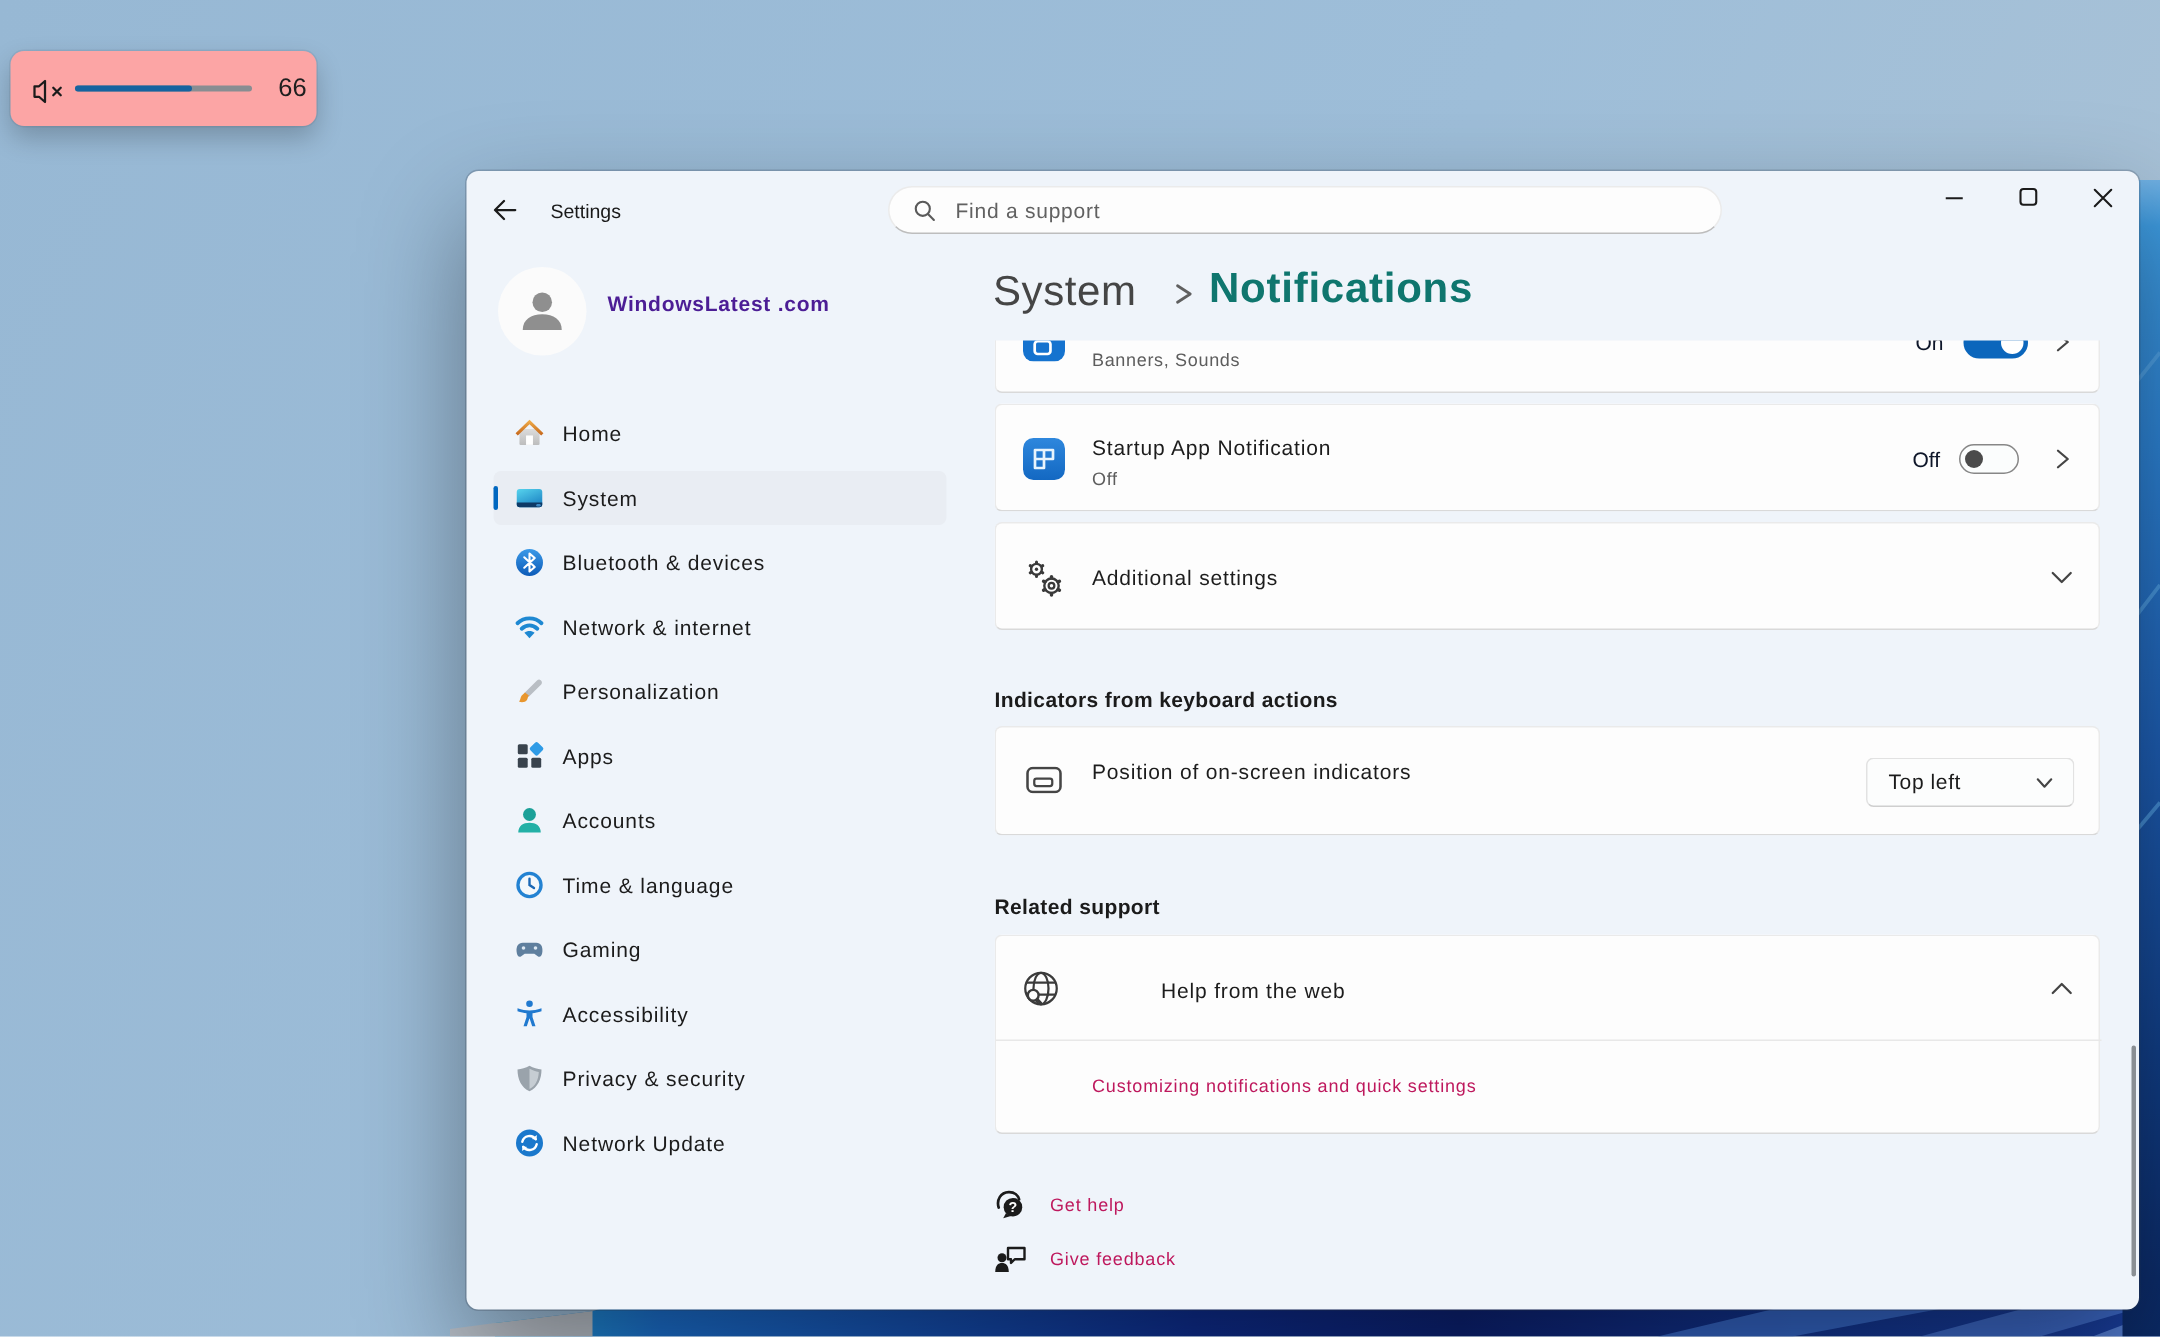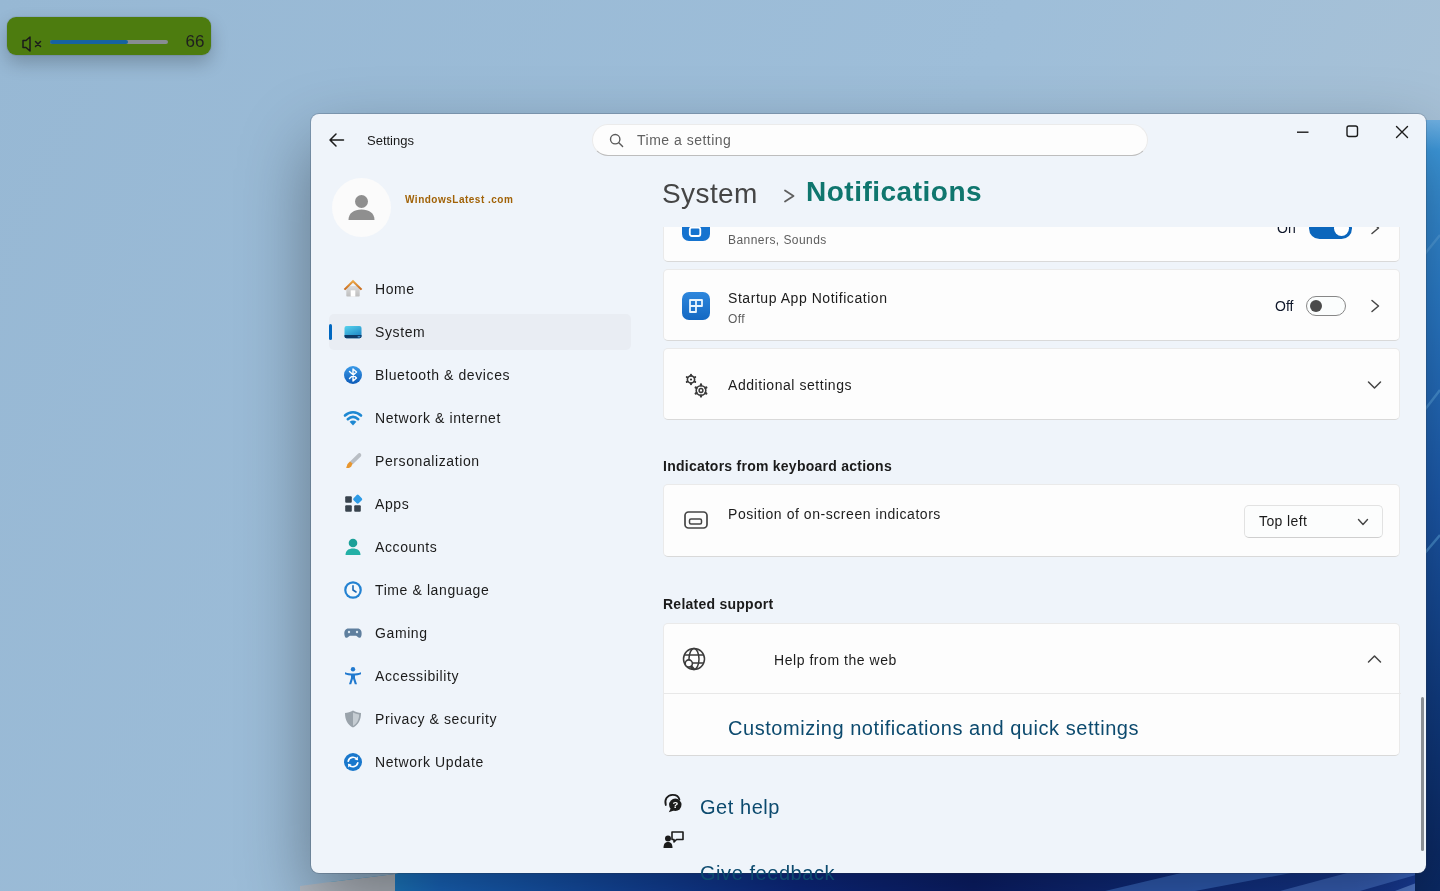--- a/index.html
+++ b/index.html
@@ -5,21 +5,21 @@
   * { margin:0; padding:0; box-sizing:border-box; }
   html,body { width:1440px; height:891px; overflow:hidden; }
   body { font-family:"Liberation Sans", sans-serif; position:relative;
          background:linear-gradient(115deg,#97b8d4 0%,#9ebed9 55%,#adc3d5 100%); }
   .abs { position:absolute; }
 
   
   #wall { left:0; top:0; width:1440px; height:891px; }
 
   
-  #osd { left:7px; top:17px; width:204px; height:38px; background:#4d7c0f;
+  #osd { left:7px; top:34px; width:204px; height:50px; background:#fca5a5;
          border-radius:9px; box-shadow:0 8px 18px rgba(0,0,0,.22), 0 0 0 1px rgba(0,0,0,.06); }
   #osd .track { position:absolute; left:43px; top:23px; width:118px; height:4px; border-radius:2px;
                 background:#888d92; }
   #osd .fill  { position:absolute; left:0; top:0; width:78px; height:4px; border-radius:2px; background:#16639f; }
   #osd .num { position:absolute; left:172px; top:0; width:32px; height:50px; line-height:50px;
               text-align:center; font-size:17px; color:#1f1f1f; }
 
   
   #win { left:311px; top:114px; width:1115px; height:759px; background:#eff4fa;
          border-radius:8px; box-shadow:0 30px 70px rgba(0,0,0,.38), 0 0 0 1px rgba(60,70,90,.25);padding-left:32px; }
@@ -36,21 +36,21 @@
   .nav-sel { background:#e9edf3; }
   .nav-sel .bar { position:absolute; left:0; top:10px; width:3px; height:16px; border-radius:2px; background:#0067c0; }
 
   
   .card { position:absolute; left:0; width:737px; background:#fdfdfd;
           border:1px solid rgba(0,0,0,.075); border-bottom-color:rgba(0,0,0,.14); border-radius:5px; }
   .ctitle { position:absolute; left:64px; font-size:14px; color:#1c1c1c; letter-spacing:0.55px; }
   .csub   { position:absolute; left:64px; font-size:12px; color:#5d5d5d; letter-spacing:0.45px; }
   .chev   { position:absolute; color:#454545; }
   .headng { position:absolute; font-size:14px; font-weight:bold; color:#1b1b1b; letter-spacing:0.25px; }
-  .link   { color:#0c4a6e; font-size:20px; letter-spacing:0.55px;text-align:right; }
+  .link   { color:#be185d; font-size:12px; letter-spacing:0.55px;text-align:right; }
 
   .toggle-off { position:absolute; width:40px; height:20px; border-radius:10px;
                 border:1px solid #878787; background:#fbfdfd; }
   .toggle-off .knob { position:absolute; left:3px; top:3px; width:12px; height:12px; border-radius:50%; background:#4b4b4b; }
   .toggle-on  { position:absolute; width:43px; height:21px; border-radius:11px; background:#0b66bc; }
   .toggle-on .knob { position:absolute; right:3px; top:3px; width:15px; height:15px; border-radius:50%; background:#fff; }
 
   .offlab { position:absolute; font-size:14px; color:#0f172a; }
 
   #dropdown { position:absolute; left:580px; top:20px; width:139px; height:33px; background:#fcfdfd;
@@ -115,35 +115,35 @@
   <svg class="abs" style="left:17px;top:18px" width="17" height="16" viewBox="0 0 17 16">
     <path d="M8 2 L2 8 L8 14 M2.4 8 L15.5 8" stroke="#1b1b1b" stroke-width="1.5" fill="none" stroke-linecap="round" stroke-linejoin="round"></path>
   </svg>
   <div class="abs" style="left:56px;top:19px;font-size:13px;color:#191919;">Settings</div>
 
   <div id="search" class="abs">
     <svg class="abs" style="left:16px;top:8px" width="15" height="15" viewBox="0 0 15 15">
       <circle cx="6.2" cy="6.2" r="4.7" fill="none" stroke="#5a5a5a" stroke-width="1.4"></circle>
       <path d="M9.8 9.8 L13.6 13.6" stroke="#5a5a5a" stroke-width="1.4" stroke-linecap="round"></path>
     </svg>
-    <div class="ph" style="letter-spacing:.5px">Time a setting</div>
+    <div class="ph" style="letter-spacing:.5px">Find a support</div>
   </div>
 
   <svg class="abs" style="left:986px;top:10px" width="120" height="16" viewBox="0 0 120 16">
     <path d="M0 8.2 L11.5 8.2" stroke="#1b1b1b" stroke-width="1.4"></path>
     <rect x="50" y="2" width="10.5" height="10.5" rx="2" fill="none" stroke="#1b1b1b" stroke-width="1.4"></rect>
     <path d="M99.5 2.5 L110.5 13.5 M110.5 2.5 L99.5 13.5" stroke="#1b1b1b" stroke-width="1.4" stroke-linecap="round"></path>
   </svg>
 
   <div class="abs" style="left:21px;top:64px;width:59px;height:59px;border-radius:50%;background:#fbfbfb;"></div>
   <svg class="abs" style="left:33px;top:76px" width="35" height="35" viewBox="0 0 35 35">
     <circle cx="17.5" cy="11.5" r="6.5" fill="#8f8f8f"></circle>
     <path d="M4.5 30 C4.5 23 10 19.5 17.5 19.5 C25 19.5 30.5 23 30.5 30 Z" fill="#8f8f8f"></path>
   </svg>
-  <div class="abs" style="left:94px;top:80px;font-size:10px;font-weight:bold;color:#a16207;letter-spacing:.5px;">WindowsLatest .com</div>
+  <div class="abs" style="left:94px;top:80px;font-size:14px;font-weight:bold;color:#4c1d95;letter-spacing:.5px;">WindowsLatest .com</div>
 
   <div id="nav">
       <div class="nav-item " style="top:157px">
         <div class="ic"><svg viewBox="0 0 20 20">
             <defs>
               <linearGradient id="hr" x1="0" y1="0" x2="0" y2="1">
                 <stop offset="0" stop-color="#f2b14d"></stop>
                 <stop offset="1" stop-color="#c4651a"></stop>
               </linearGradient>
               <linearGradient id="hb" x1="0" y1="0" x2="0" y2="1">
@@ -370,17 +370,17 @@
       <circle cx="12.3" cy="11.8" r="6.2" fill="#1b1b1b"></circle>
       <path d="M7.6 15.8 L5.8 19.2 L11 17.6 Z" fill="#1b1b1b"></path>
       <text x="12.3" y="15" font-size="9.5" font-weight="bold" fill="#fff" text-anchor="middle">?</text>
     </svg>
     <div class="abs link" style="left:37px;top:569px;">Get help</div>
     <svg class="abs" style="left:0px;top:602px" width="22" height="20" viewBox="0 0 22 20">
       <circle cx="5" cy="9.5" r="3" fill="#1b1b1b"></circle>
       <path d="M0.5 19 C0.5 14.5 2.5 13 5 13 C7.5 13 9.5 14.5 9.5 19 Z" fill="#1b1b1b"></path>
       <path d="M9 3 L20 3 L20 10.5 L13.5 10.5 L11 13 L11 10.5 L9 10.5 Z" fill="none" stroke="#1b1b1b" stroke-width="1.6" stroke-linejoin="round"></path>
     </svg>
-    <div class="abs link" style="left:37px;top:605px;margin-top:30px;">Give feedback</div>
+    <div class="abs link" style="left:37px;top:605px;">Give feedback</div>
   </div>
 
   <div id="sbar" class="abs"></div>
 </div>
 
 </body></html>

